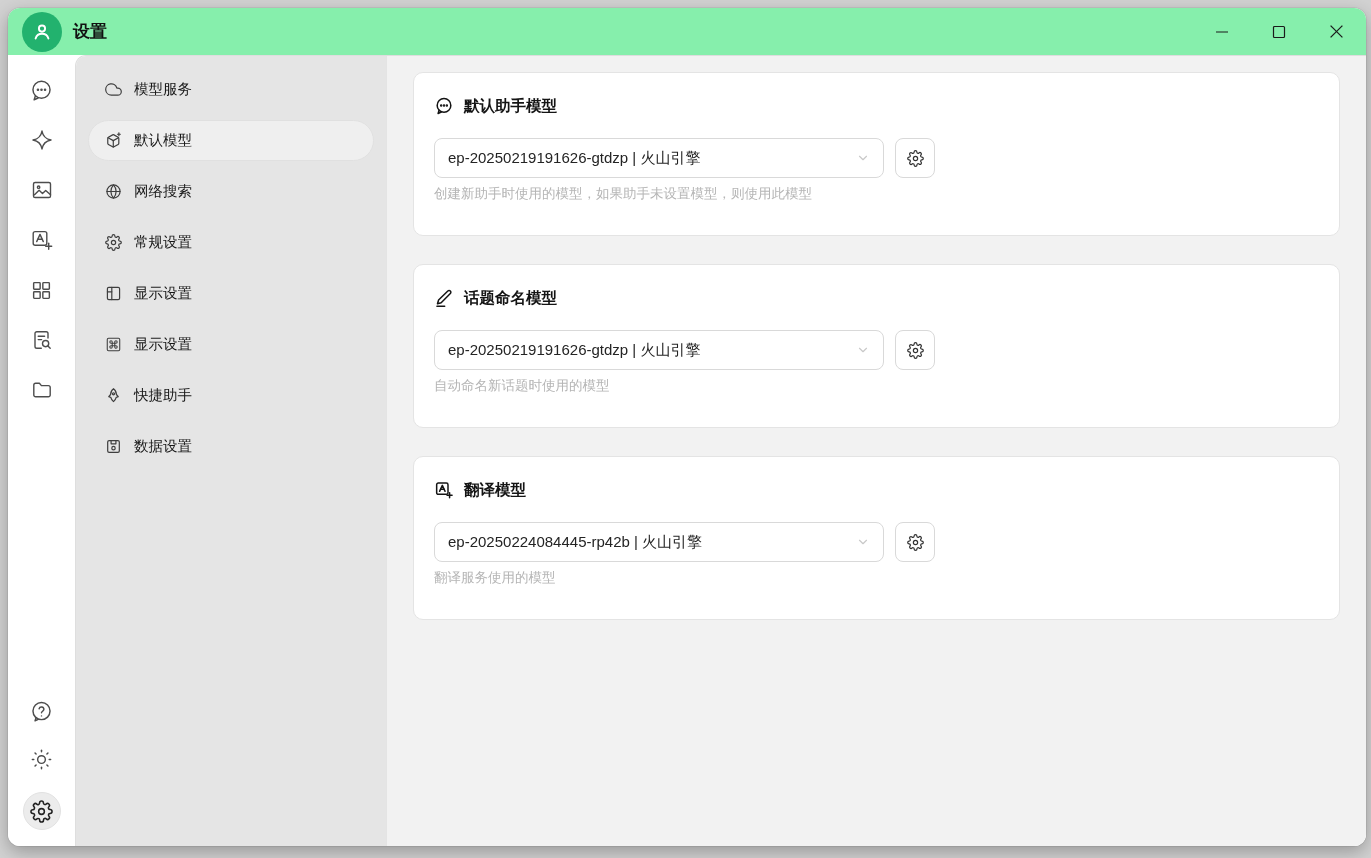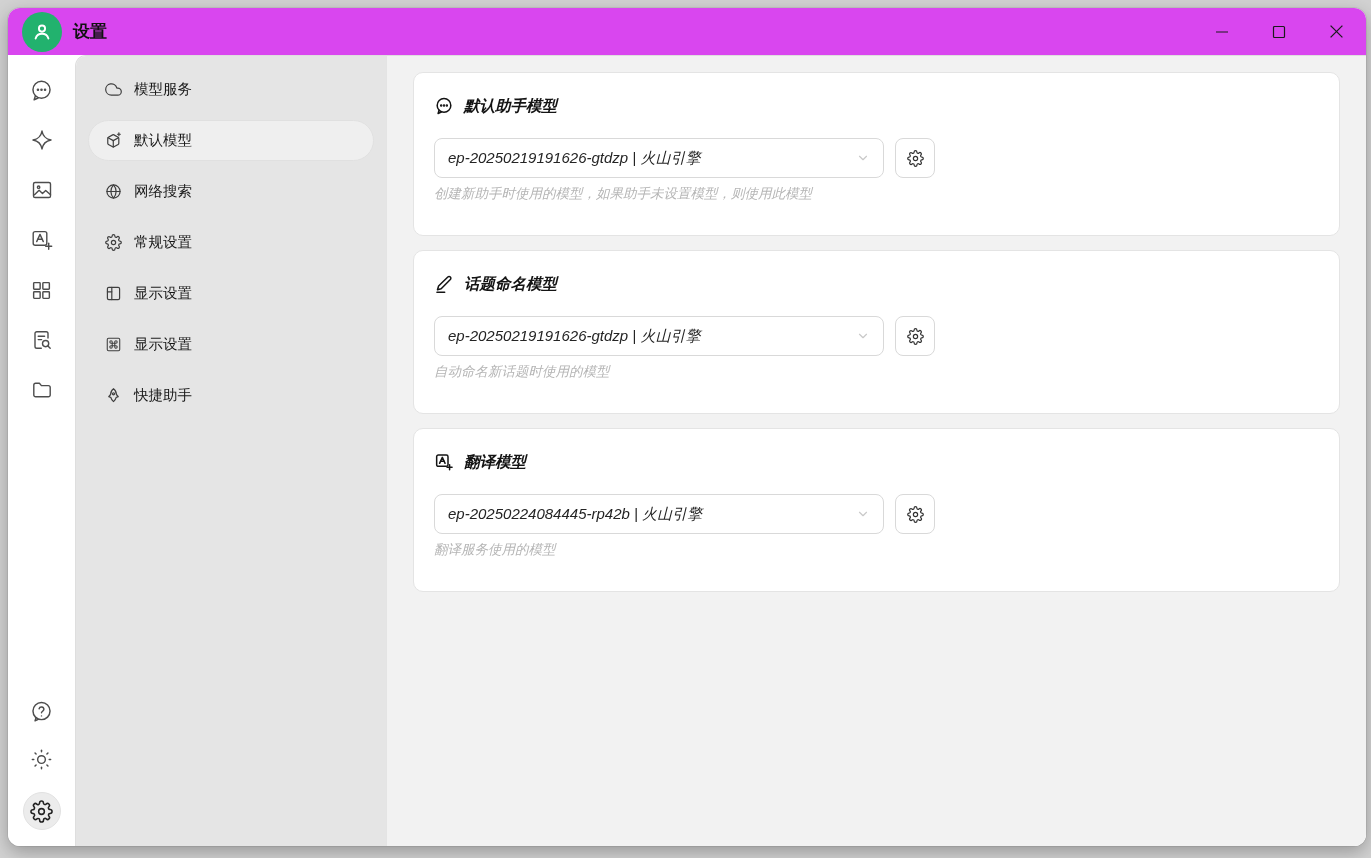--- a/index.html
+++ b/index.html
@@ -20,21 +20,21 @@
     flex-direction: column;
     overflow: hidden;
   }
   
   .titlebar {
     height: 47px;
     flex: 0 0 47px;
     display: flex;
     align-items: center;
     padding-left: 14px;
-    background: #d946ef;
+    background: #86efac;
   }
   .avatar {
     width: 40px; height: 40px;
     border-radius: 50%;
     background: var(--brand, #22b26e);
     display: flex; align-items: center; justify-content: center;
     flex: 0 0 40px;
   }
   .app-title {
     margin-left: 11px;
@@ -110,23 +110,22 @@
   .menu-item.selected {
     background: #efefef;
     border-color: #e0e0e0;
   }
   .menu-item .mi-icon { display: flex; color: #3f3f3f; flex: 0 0 auto; }
   
   .main {
     flex: 1;
     background: #f2f2f2;
     padding: 16px 26px;
-    display: flex; flex-direction: column; gap: 14px;
+    display: flex; flex-direction: column; gap: 28px;
     overflow: hidden;
-    font-style: italic;
   }
   .card {
     background: #fff;
     border: 1px solid #e4e4e4;
     border-radius: 10px;
     padding: 20px 20px 0 20px;
     height: 164px; flex: 0 0 164px;
   }
   .card-header {
     display: flex; align-items: center; gap: 10px;
@@ -339,20 +338,30 @@
         </div>
         <div class="menu-item">
           <span class="mi-icon">
               <svg width="17" height="17" viewBox="0 0 24 24" fill="none" stroke="currentColor" stroke-width="1.7" stroke-linecap="round" stroke-linejoin="round">
             <path d="M12 2.3c2.7 1.8 4.1 4.8 4.1 8.3l2.6 3.1-2.9.9c-.6 2.4-1.9 4.4-3.8 6-1.9-1.6-3.2-3.6-3.8-6l-2.9-.9 2.6-3.1c0-3.5 1.4-6.5 4.1-8.3z"></path>
             <circle cx="12" cy="9.6" r="1.5"></circle>
           </svg>
             </span>
           <span>快捷助手</span>
         </div>
+        <div class="menu-item">
+          <span class="mi-icon">
+              <svg width="17" height="17" viewBox="0 0 24 24" fill="none" stroke="currentColor" stroke-width="1.7" stroke-linecap="round" stroke-linejoin="round">
+            <rect x="3.8" y="3.8" width="16.4" height="16.4" rx="2"></rect>
+            <path d="M8.6 3.8 v4.4 h6.8 V3.8"></path>
+            <circle cx="12" cy="14.3" r="2.4"></circle>
+          </svg>
+            </span>
+          <span>数据设置</span>
+        </div>
       </aside>
 
       <main class="main">
 
         <section class="card">
           <div class="card-header">
             <span class="ch-icon">
                 <svg width="20" height="20" viewBox="0 0 24 24" fill="none" stroke="currentColor" stroke-width="1.8" stroke-linecap="round" stroke-linejoin="round">
               <circle cx="12" cy="11.3" r="8.2"></circle>
               <path d="M6.1 17.2 L4.9 21 L8.7 19.2"></path>

